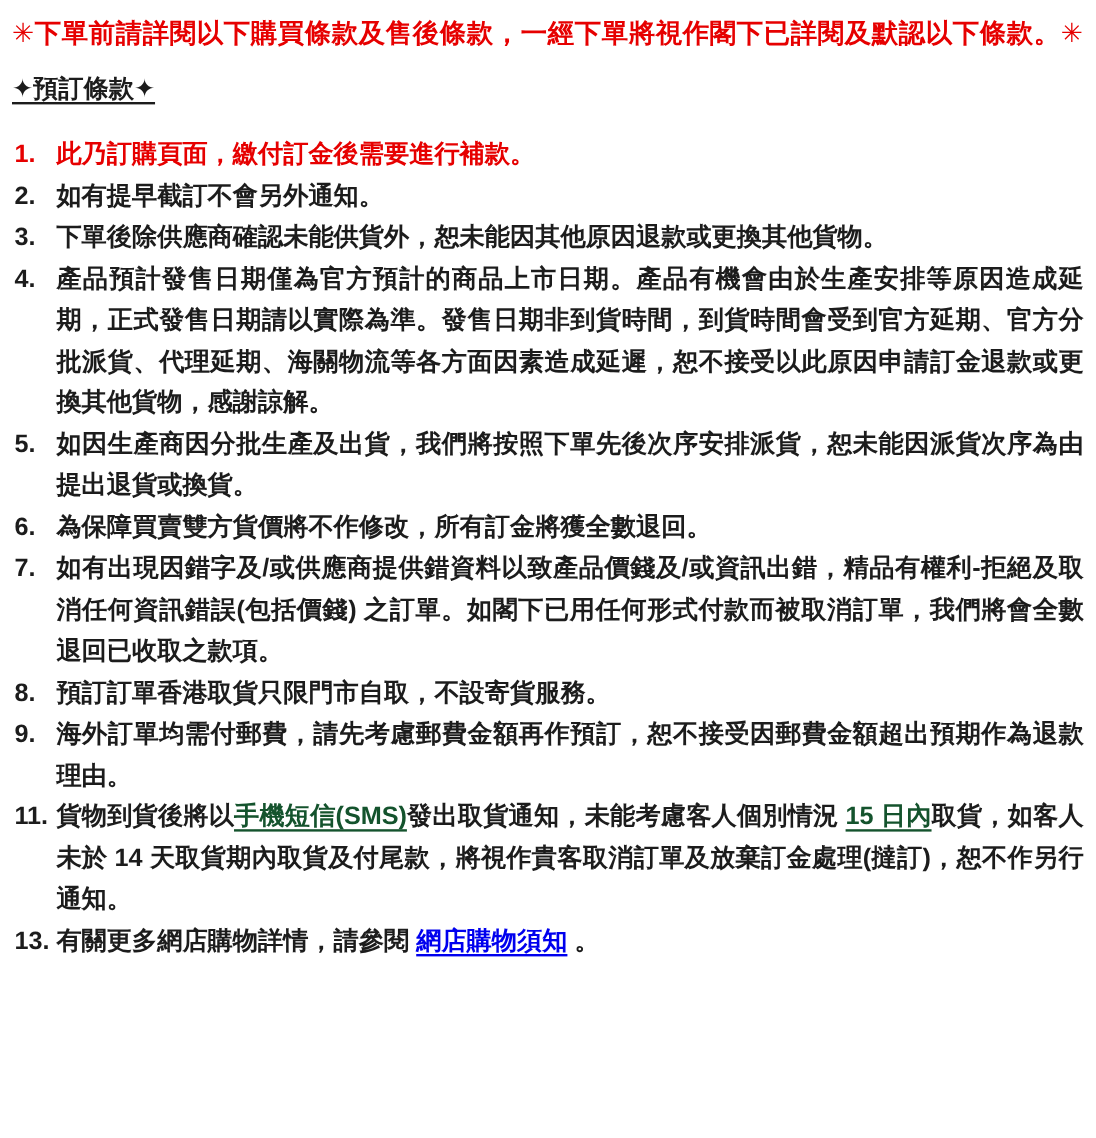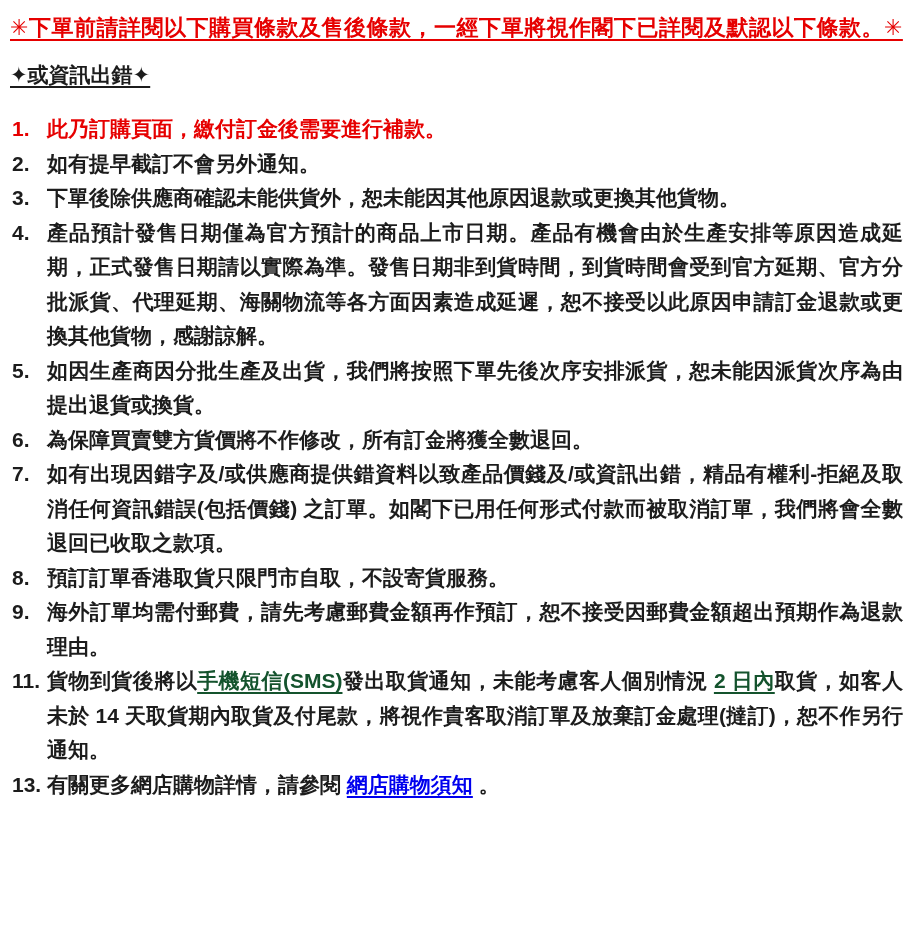--- a/index.html
+++ b/index.html
@@ -18,21 +18,20 @@
   .page {
     padding: 12px 10px 0 10px;
     box-sizing: border-box;
     width: 913px;
   }
   .notice {
     margin: 0 0 16px 0;
     font-size: 22px;
     line-height: 32px;
     color: #e60000;
-    text-decoration: underline;
     text-underline-offset: 4px;
     letter-spacing: 0.5px;
   }
   .title {
     margin: 0 0 22px 0;
     font-size: 21px;
     line-height: 30px;
     color: #1c1c1c;
     text-decoration: underline;
     text-underline-offset: 4px;
@@ -70,27 +69,27 @@
     text-decoration: underline;
     text-underline-offset: 4px;
     cursor: pointer;
   }
 </style>
 </head>
 <body>
 
 <div class="page">
   <p class="notice">✳下單前請詳閱以下購買條款及售後條款，一經下單將視作閣下已詳閱及默認以下條款。✳</p>
-  <h2 class="title">✦或資訊出錯✦</h2>
+  <h2 class="title">✦預訂條款✦</h2>
   <div class="terms">
       <div class="term red"><span class="num">1.</span><span class="txt"><span>此乃訂購頁面，繳付訂金後需要進行補款。</span></span></div>
       <div class="term"><span class="num">2.</span><span class="txt"><span>如有提早截訂不會另外通知。</span></span></div>
       <div class="term"><span class="num">3.</span><span class="txt"><span>下單後除供應商確認未能供貨外，恕未能因其他原因退款或更換其他貨物。</span></span></div>
       <div class="term"><span class="num">4.</span><span class="txt"><span>產品預計發售日期僅為官方預計的商品上市日期。產品有機會由於生產安排等原因造成延期，正式發售日期請以實際為準。發售日期非到貨時間，到貨時間會受到官方延期、官方分批派貨、代理延期、海關物流等各方面因素造成延遲，恕不接受以此原因申請訂金退款或更換其他貨物，感謝諒解。</span></span></div>
       <div class="term"><span class="num">5.</span><span class="txt"><span>如因生產商因分批生產及出貨，我們將按照下單先後次序安排派貨，恕未能因派貨次序為由提出退貨或換貨。</span></span></div>
       <div class="term"><span class="num">6.</span><span class="txt"><span>為保障買賣雙方貨價將不作修改，所有訂金將獲全數退回。</span></span></div>
       <div class="term"><span class="num">7.</span><span class="txt"><span>如有出現因錯字及/或供應商提供錯資料以致產品價錢及/或資訊出錯，精品有權利-拒絕及取消任何資訊錯誤(包括價錢) 之訂單。如閣下已用任何形式付款而被取消訂單，我們將會全數退回已收取之款項。</span></span></div>
       <div class="term"><span class="num">8.</span><span class="txt"><span>預訂訂單香港取貨只限門市自取，不設寄貨服務。</span></span></div>
       <div class="term"><span class="num">9.</span><span class="txt"><span>海外訂單均需付郵費，請先考慮郵費金額再作預訂，恕不接受因郵費金額超出預期作為退款理由。</span></span></div>
-      <div class="term"><span class="num">11.</span><span class="txt"><span>貨物到貨後將以</span><span class="seg-red-underline">手機短信(SMS)</span><span>發出取貨通知，未能考慮客人個別情況 </span><span class="seg-red-underline">2 日內</span><span>取貨，如客人未於 14 天取貨期內取貨及付尾款，將視作貴客取消訂單及放棄訂金處理(撻訂)，恕不作另行通知。</span></span></div>
+      <div class="term"><span class="num">11.</span><span class="txt"><span>貨物到貨後將以</span><span class="seg-red-underline">手機短信(SMS)</span><span>發出取貨通知，未能考慮客人個別情況 </span><span class="seg-red-underline">15 日內</span><span>取貨，如客人未於 14 天取貨期內取貨及付尾款，將視作貴客取消訂單及放棄訂金處理(撻訂)，恕不作另行通知。</span></span></div>
       <div class="term"><span class="num">13.</span><span class="txt"><span>有關更多網店購物詳情，請參閱 </span><a class="seg-link">網店購物須知</a><span> 。</span></span></div>
     </div>
 </div>
 
 </body></html>

